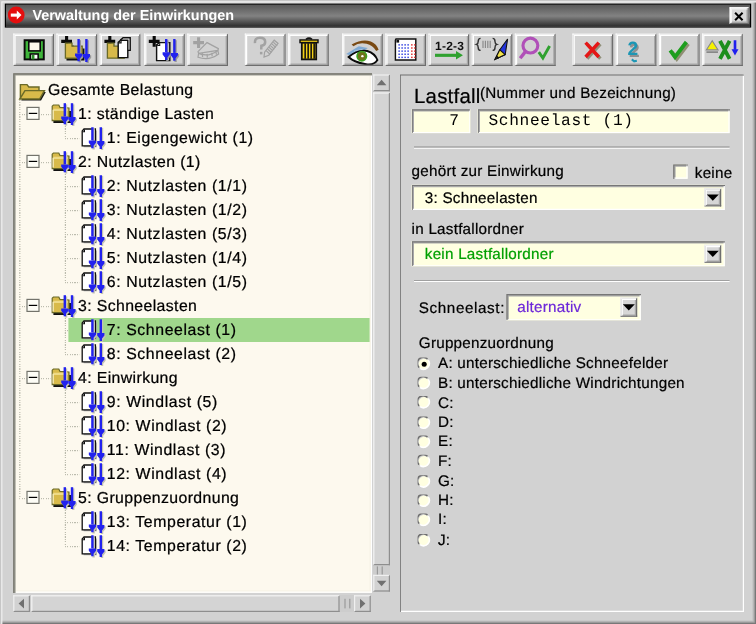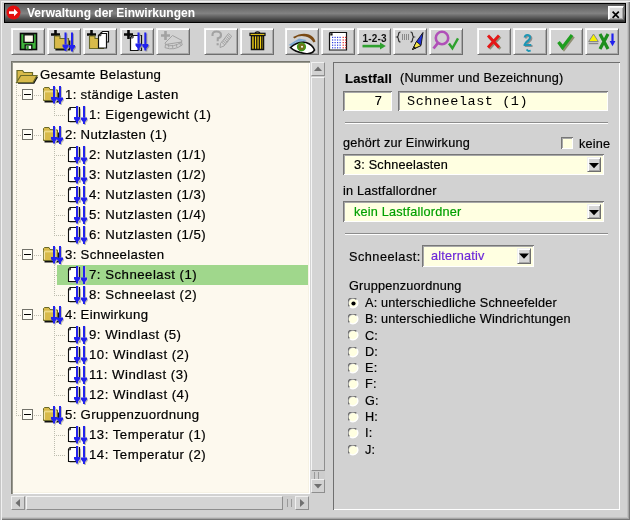--- a/index.html
+++ b/index.html
@@ -369,21 +369,21 @@
       <rect x="12" y="-0.5" width="2" height="11.5" fill="#2222ee"></rect>
       <polygon points="10,11 16,11 16,13 14,15.5 14,17.5 12,17.5 12,15.5 10,13" fill="#2222ee"></polygon>
       <g transform="translate(1,1)">
         <rect x="19" y="-0.5" width="2" height="12.1" fill="#c2c2b4"></rect>
         <polygon points="17,11.6 23,11.6 23,13.6 21,16.1 21,18.1 19,18.1 19,16.1 17,13.6" fill="#c2c2b4"></polygon>
       </g>
       <rect x="19" y="-0.5" width="2" height="12.1" fill="#2222ee"></rect>
       <polygon points="17,11.6 23,11.6 23,13.6 21,16.1 21,18.1 19,18.1 19,16.1 17,13.6" fill="#2222ee"></polygon>
     </svg>
   </div>
-<div class="a rowtext" style="left:89px;top:187px;letter-spacing:0.5px">4: Nutzlasten (1/3)</div>
+<div class="a rowtext" style="left:89px;top:187px;letter-spacing:0.5px">4: Nutzlasten (5/3)</div>
 <div class="a" style="left:64px;top:206px;width:27px;height:22px">
     <svg width="28" height="22" viewBox="0 0 28 22" style="position:absolute;left:0;top:0">
       <path d="M6,1.5 H15.5 V15.5 H4.5 V3.2 Z" transform="translate(1.2,1.2)" fill="#aaa"></path>
       <path d="M6,1.5 H15.5 V15.5 H4.5 V3.2 Z" fill="#ffffff" stroke="#101010" stroke-width="1.1"></path>
       <path d="M6.4,2 V3.8 H4.8" fill="none" stroke="#101010" stroke-width="0.9"></path>
       <g transform="translate(1,1)">
         <rect x="12" y="-0.5" width="2" height="11.5" fill="#c2c2b4"></rect>
         <polygon points="10,11 16,11 16,13 14,15.5 14,17.5 12,17.5 12,15.5 10,13" fill="#c2c2b4"></polygon>
       </g>
       <rect x="12" y="-0.5" width="2" height="11.5" fill="#2222ee"></rect>
@@ -674,21 +674,21 @@
   </div>
 <div class="a thumb" style="left:26px;top:496px;width:257px;height:14px"></div>
 <div class="a" style="left:287px;top:499px;width:1px;height:8px;background:#9a9a9a"></div>
 <div class="a" style="left:291px;top:499px;width:1px;height:8px;background:#9a9a9a"></div>
 <div class="a sbtn" style="left:295px;top:496px;width:14px;height:14px">
     <svg width="14" height="14" viewBox="0 0 14 14" style="position:absolute;left:-1px;top:-1px">
       <polygon points="5,3 5,11 9.5,7" fill="#707070"></polygon>
     </svg>
   </div>
 <div class="a panel"></div>
-<div class="a lbl" style="left:345px;top:71px;font-weight:bold;font-size:13px;letter-spacing:0.2px">Lastfall</div>
+<div class="a lbl" style="left:345px;top:71px;font-weight:normal;font-size:17px;letter-spacing:0.2px">Lastfall</div>
 <div class="a lbl" style="left:400px;top:71px">(Nummer und Bezeichnung)</div>
 <div class="a field" style="left:343px;top:91px;width:49px;height:20px"></div>
 <div class="a mono" style="left:343px;top:94px;width:40px;text-align:right">7</div>
 <div class="a field" style="left:398px;top:91px;width:210px;height:20px"></div>
 <div class="a mono" style="left:407px;top:94px">Schneelast (1)</div>
 <div class="a sep" style="left:345px;top:122px;width:263px"></div>
 <div class="a lbl" style="left:343px;top:135.5px">gehört zur Einwirkung</div>
 <div class="a field" style="left:561px;top:137px;width:12px;height:12px"></div>
 <div class="a lbl" style="left:579px;top:136.5px">keine</div>
 <div class="a field" style="left:343px;top:154px;width:261px;height:21px"></div>

